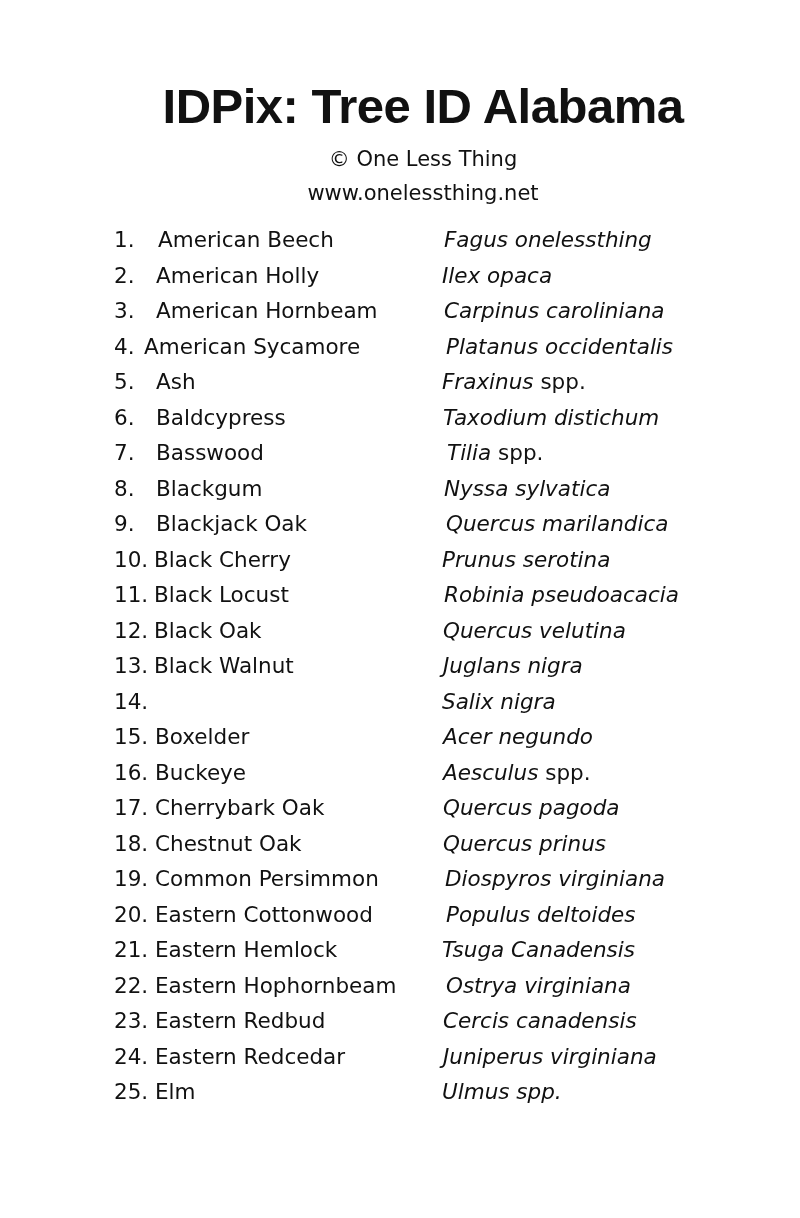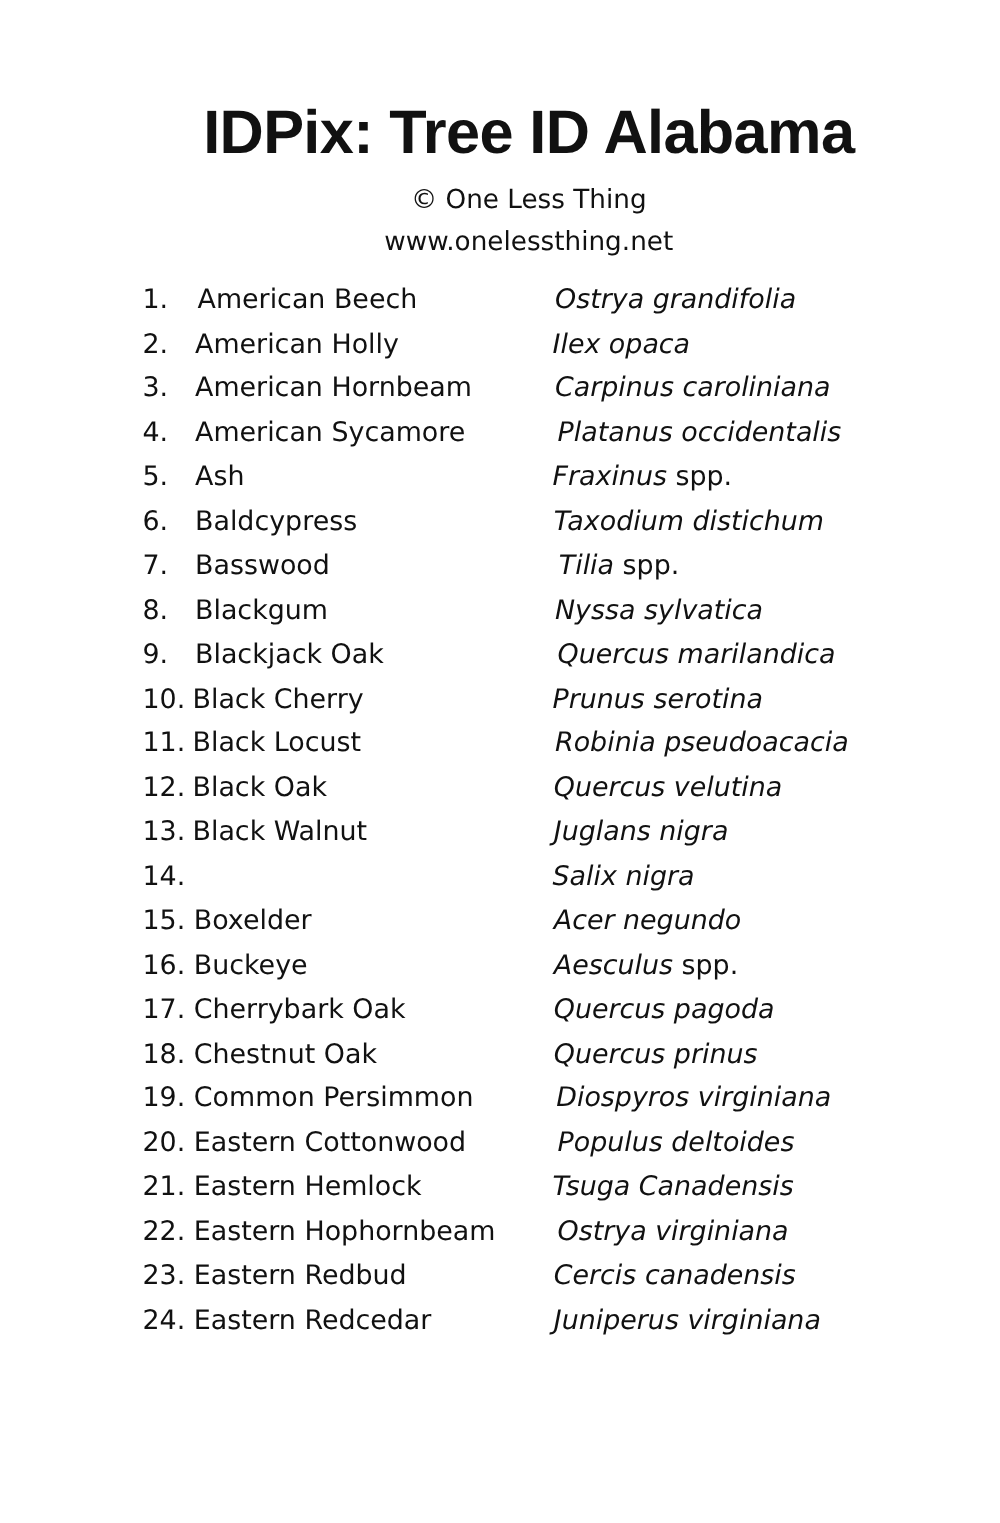--- a/index.html
+++ b/index.html
@@ -24,35 +24,35 @@
 
 <div>
   <div class="title">IDPix: Tree ID Alabama</div>
   <div class="sub copyright">© One Less Thing</div>
   <div class="sub website">www.onelessthing.net</div>
 
   <ul class="list" id="tree-list">
       <li class="row">
         <span class="num">1.</span>
         <span class="common" style="left: 158px; text-align: right;">American Beech</span>
-        <span class="sci" style="left: 444px;"><span>Ostrya grandifolia</span><span class="spp"></span></span>
+        <span class="sci" style="left: 444px;"><span>Fagus onelessthing</span><span class="spp"></span></span>
       </li>
       <li class="row">
         <span class="num">2.</span>
         <span class="common" style="left: 156px;">American Holly</span>
         <span class="sci" style="left: 442px;"><span>Ilex opaca</span><span class="spp"></span></span>
       </li>
       <li class="row">
         <span class="num">3.</span>
         <span class="common" style="left: 156px;">American Hornbeam</span>
         <span class="sci" style="left: 444px;"><span>Carpinus caroliniana</span><span class="spp"></span></span>
       </li>
       <li class="row">
         <span class="num">4.</span>
-        <span class="common" style="left: 156px;">American Sycamore</span>
+        <span class="common" style="left: 144px;">American Sycamore</span>
         <span class="sci" style="left: 446px;"><span>Platanus occidentalis</span><span class="spp"></span></span>
       </li>
       <li class="row">
         <span class="num">5.</span>
         <span class="common" style="left: 156px;">Ash</span>
         <span class="sci" style="left: 442px;"><span>Fraxinus</span><span class="spp"> spp.</span></span>
       </li>
       <li class="row">
         <span class="num">6.</span>
         <span class="common" style="left: 156px;">Baldcypress</span>
@@ -140,14 +140,19 @@
       <li class="row">
         <span class="num">23.</span>
         <span class="common" style="left: 155px;">Eastern Redbud</span>
         <span class="sci" style="left: 443px;"><span>Cercis canadensis</span><span class="spp"></span></span>
       </li>
       <li class="row">
         <span class="num">24.</span>
         <span class="common" style="left: 155px;">Eastern Redcedar</span>
         <span class="sci" style="left: 443px;"><span>Juniperus virginiana</span><span class="spp"></span></span>
       </li>
+      <li class="row">
+        <span class="num">25.</span>
+        <span class="common" style="left: 155px;">Elm</span>
+        <span class="sci" style="left: 442px;"><span>Ulmus spp.</span><span class="spp"></span></span>
+      </li>
     </ul>
 </div>
 
 </body></html>

